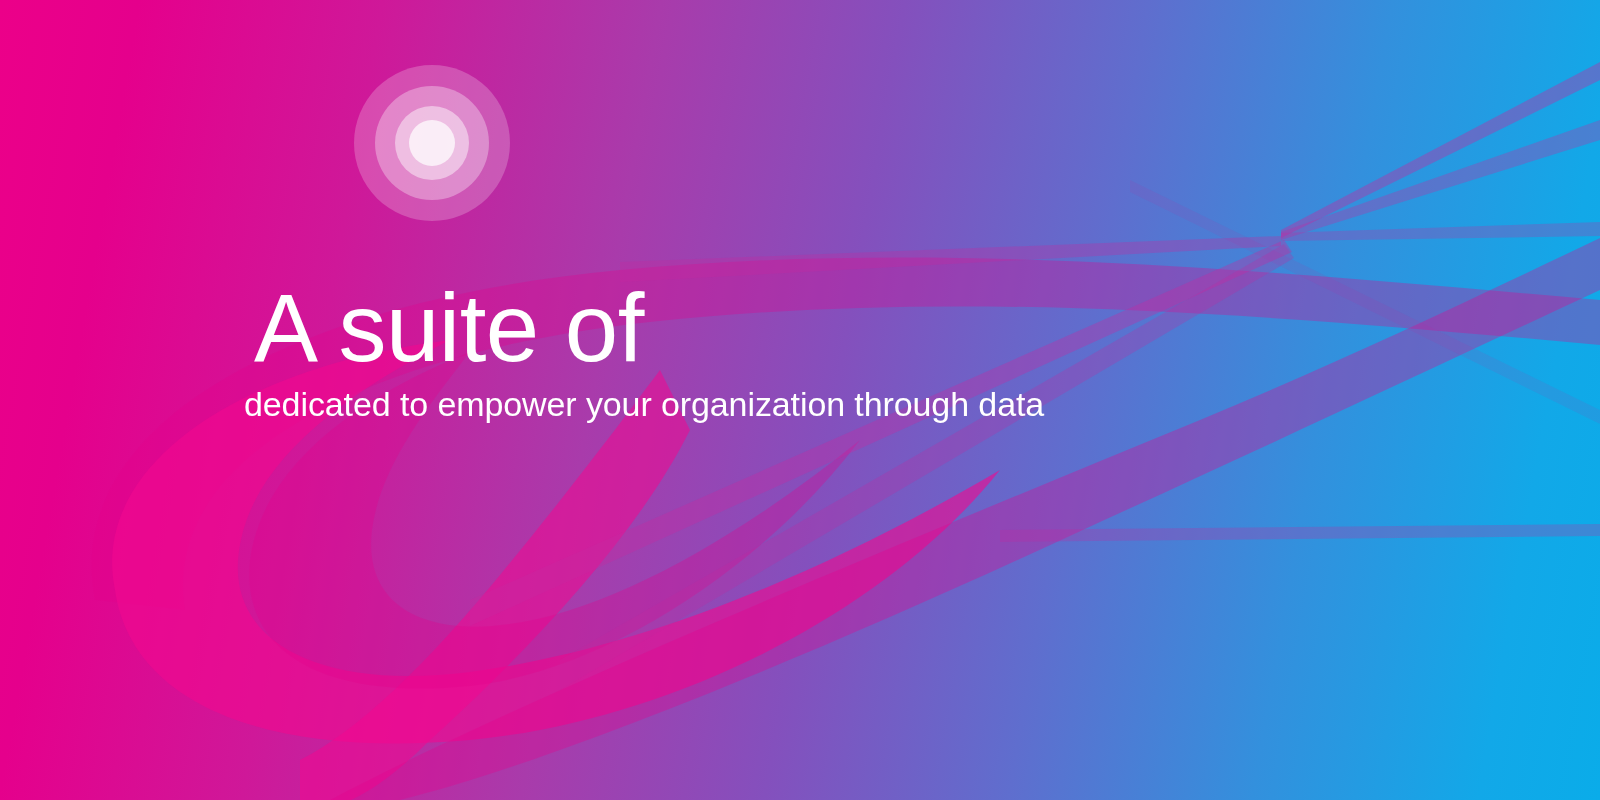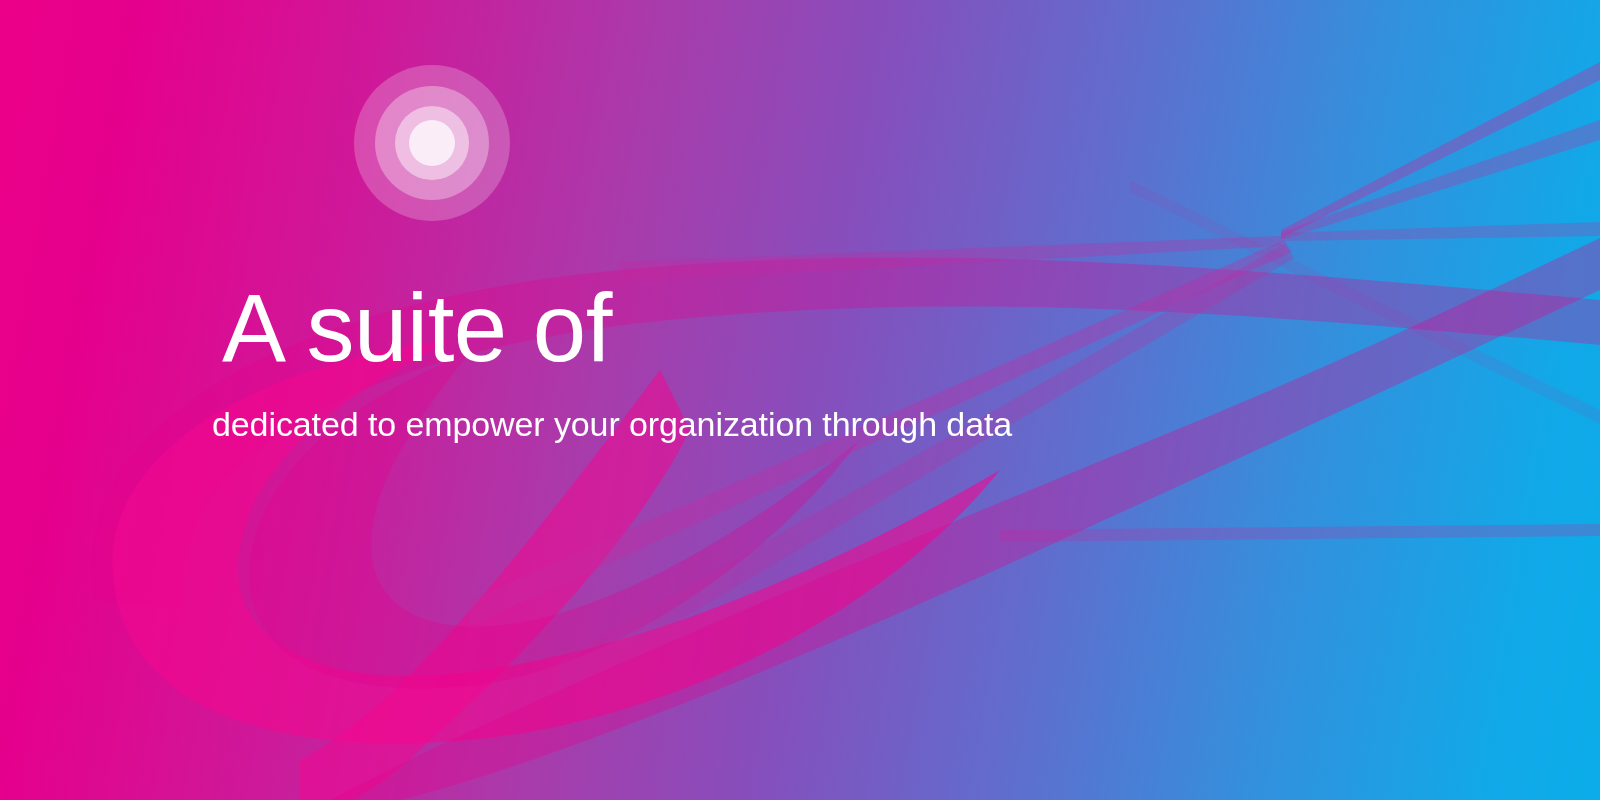--- a/index.html
+++ b/index.html
@@ -57,39 +57,39 @@
     left: 50%;
     top: 50%;
     transform: translate(-50%, -50%);
   }
   .logo-ring.r2 { width: 114px; height: 114px; background: rgba(255,255,255,0.32); }
   .logo-ring.r3 { width: 74px;  height: 74px;  background: rgba(255,255,255,0.46); }
   .logo-ring.r4 { width: 46px;  height: 46px;  background: rgba(255,255,255,0.72); }
   
   #hero-copy {
     position: absolute;
-    left: 216px;
+    left: 248px;
     top: 284px;
     width: 1100px;
   }
   #headline {
     margin: 0;
     color: #ffffff;
     font-size: 96px;
     font-weight: 400;
     line-height: 0.92;
     letter-spacing: -0.5px;
     white-space: nowrap;
   }
   #headline .hl-line {
     display: block;
   }
   #headline .hl-line-1 { margin-left: 6px; }
   #subtitle {
-    margin: 34px 0 0 -4px;
+    margin: 14px 0 0 -4px;
     color: #ffffff;
     font-size: 34px;
     font-weight: 400;
     line-height: 1.1;
     letter-spacing: -0.1px;
     white-space: nowrap;
   }
 </style>
 </head>
 <body>

